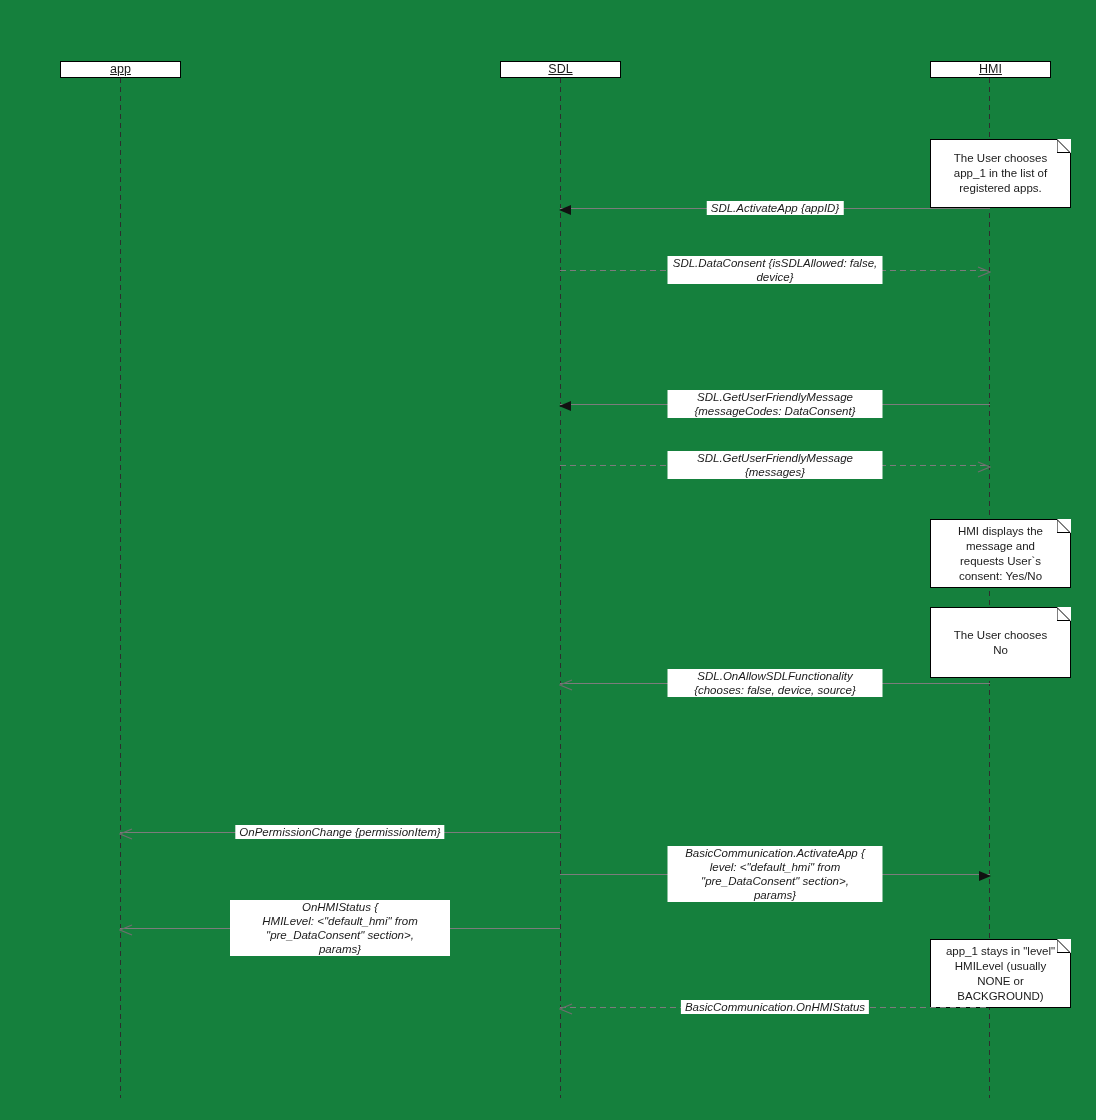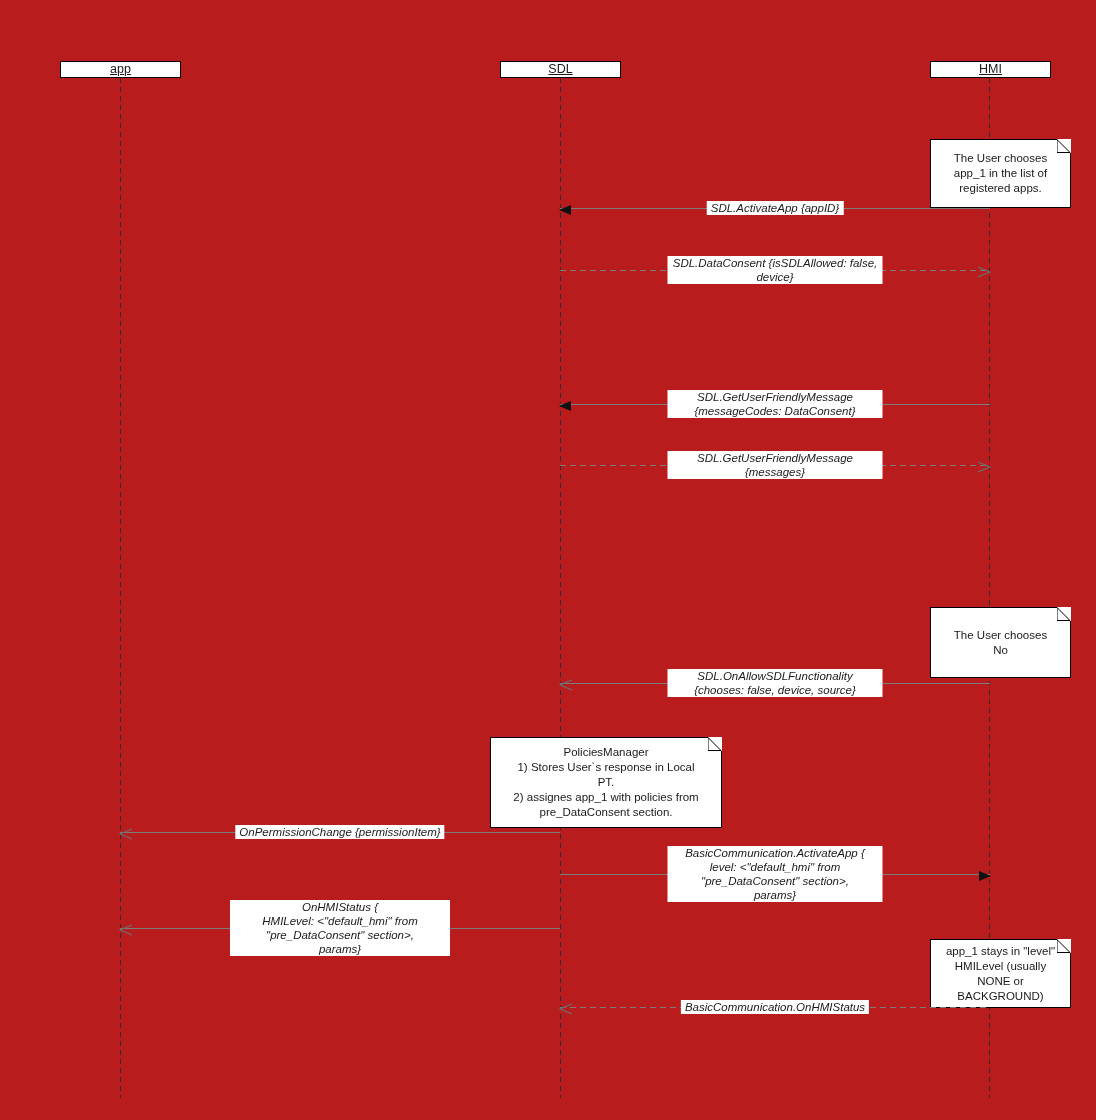--- a/index.html
+++ b/index.html
@@ -1,17 +1,17 @@
 <!DOCTYPE html>
 <html><head>
 <meta charset="utf-8">
 <style>
   html,body { margin:0; padding:0; background:#fff; }
   .canvas {
-    position:relative; width:1096px; height:1120px; background:#b91c1c;
+    position:relative; width:1096px; height:1120px; background:#15803d;
     font-family:"Liberation Sans", sans-serif; color:#1a1a1a; overflow:hidden;
   }
   
   .head {
     position:absolute; top:61px; width:121px; height:17px; box-sizing:border-box;
     border:1px solid #000; background:#fff;
     display:flex; align-items:center; justify-content:center;
   }
   .head-label { font-size:12.5px; text-decoration:underline; line-height:1; }
   
@@ -109,20 +109,31 @@
   <div class="msg" style="left:560px; top:465px; width:430px">
     <div class="msg-line dashed"></div>
     <div class="arrow a-right">
       <svg width="14" height="12">
           <path d="M1 1 L13 6 L1 11" fill="none" stroke="#6e6e6e" stroke-width="1.3"></path>
         </svg>
     </div>
     <div class="msg-label">SDL.GetUserFriendlyMessage {messages}</div>
   </div>
 
+  <div class="note" style="left:930px; top:491px; width:141px; height:69px">
+    <div class="note-text">HMI displays the
+message and
+requests User`s
+consent: Yes/No</div>
+    <div class="fold">
+      <svg width="14" height="14">
+          <path d="M0 0.5 L13 13.5 M0 0.5 L0 13.5 L13 13.5" fill="none" stroke="#000" stroke-width="1"></path>
+        </svg>
+    </div>
+  </div>
 
   <div class="note" style="left:930px; top:579px; width:141px; height:71px">
     <div class="note-text">The User chooses
 No</div>
     <div class="fold">
       <svg width="14" height="14">
           <path d="M0 0.5 L13 13.5 M0 0.5 L0 13.5 L13 13.5" fill="none" stroke="#000" stroke-width="1"></path>
         </svg>
     </div>
   </div>
@@ -130,32 +141,20 @@
   <div class="msg" style="left:560px; top:683px; width:430px">
     <div class="msg-line"></div>
     <div class="arrow a-left">
       <svg width="14" height="12">
           <path d="M13 1 L1 6 L13 11" fill="none" stroke="#6e6e6e" stroke-width="1.3"></path>
         </svg>
     </div>
     <div class="msg-label">SDL.OnAllowSDLFunctionality {chooses: false, device, source}</div>
   </div>
 
-  <div class="note" style="left:490px; top:709px; width:232px; height:91px">
-    <div class="note-text">PoliciesManager
-1) Stores User`s response in Local
-PT.
-2) assignes app_1 with policies from
-pre_DataConsent section.</div>
-    <div class="fold">
-      <svg width="14" height="14">
-          <path d="M0 0.5 L13 13.5 M0 0.5 L0 13.5 L13 13.5" fill="none" stroke="#000" stroke-width="1"></path>
-        </svg>
-    </div>
-  </div>
 
   <div class="msg" style="left:120px; top:832px; width:440px">
     <div class="msg-line"></div>
     <div class="arrow a-left">
       <svg width="14" height="12">
           <path d="M13 1 L1 6 L13 11" fill="none" stroke="#6e6e6e" stroke-width="1.3"></path>
         </svg>
     </div>
     <div class="msg-label">OnPermissionChange {permissionItem}</div>
   </div>

